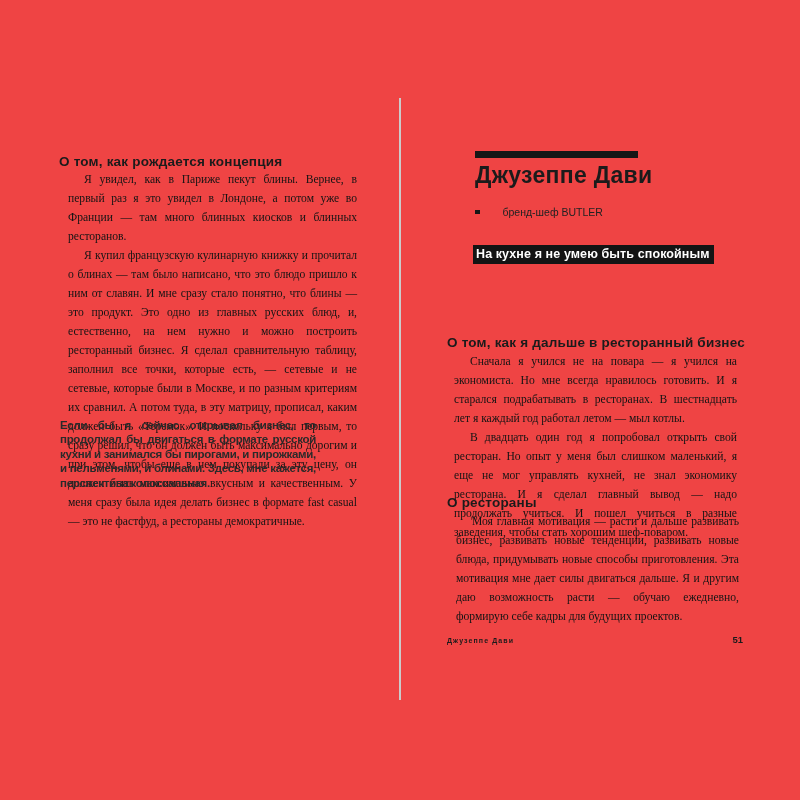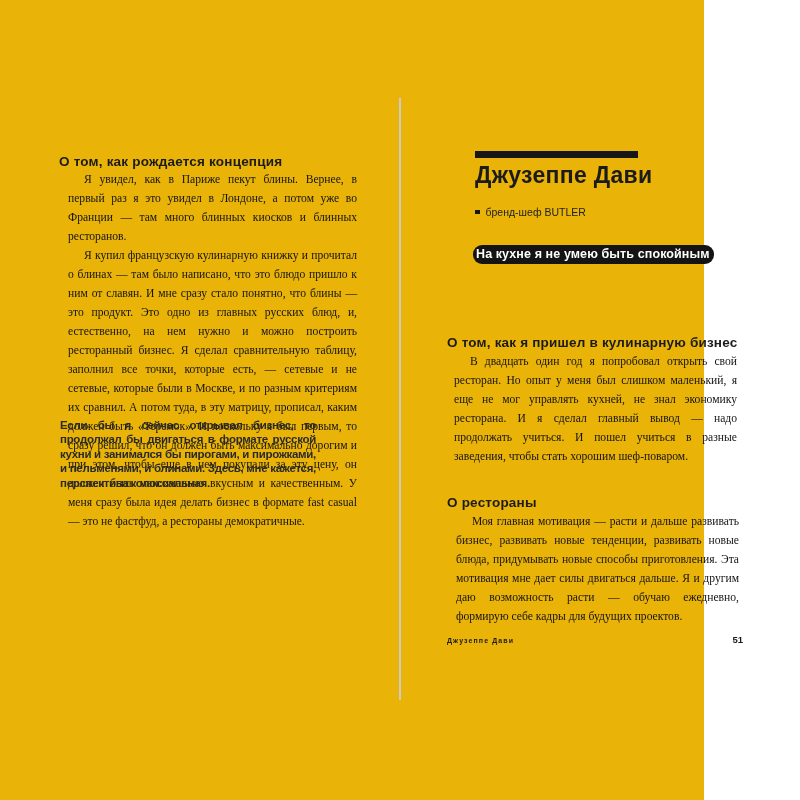--- a/index.html
+++ b/index.html
@@ -1,19 +1,19 @@
 <!DOCTYPE html>
 <html lang="ru"><head>
 <meta charset="utf-8">
 <style>
   * { margin: 0; padding: 0; box-sizing: border-box; }
   html, body { width: 800px; height: 800px; background: #ffffff; }
   body { font-family: "Liberation Sans", sans-serif; color: #1e1e1e; position: relative; overflow: hidden; }
 
-  .spread { position: absolute; inset: 0; width: 704px; height: 800px; background: #eab308; }
+  .spread { position: absolute; inset: 0; width: 800px; height: 800px; background: #ef4444; }
 
   .gutter {
     position: absolute; left: 399px; top: 98px; width: 1.5px; height: 602px;
     background: #cbcbcb;
   }
 
   
   .sec-heading {
     font-family: "Liberation Sans", sans-serif;
     font-weight: 700; font-size: 13.5px; letter-spacing: 0.2px; color: #1b1b1b;
@@ -41,30 +41,30 @@
   .rp-titleblock { position: absolute; left: 475px; top: 151px; width: 163px; }
   .rp-rule { width: 163px; height: 7px; background: #161616; }
   .rp-title {
     margin-top: 4px;
     font-family: "Liberation Sans", sans-serif;
     font-weight: 700; font-size: 23px; letter-spacing: 0.3px; color: #1b1b1b;
     white-space: nowrap;
   }
   .rp-byline {
     position: absolute; left: 475px; top: 206px;
-    display: flex; align-items: center; gap: 6px;
+    display: flex; align-items: center; gap: 23px;
     font-size: 10.5px; color: #222; white-space: nowrap; text-align: center;
   }
   .sq-bullet { display: inline-block; width: 4.5px; height: 4.5px; background: #161616; }
   .rp-highlight {
     position: absolute; left: 473px; top: 245px;
     display: inline-block; background: #141414; color: #ffffff;
     font-family: "Liberation Sans", sans-serif;
     font-weight: 700; font-size: 12.5px; letter-spacing: 0.1px;
-    padding: 2px 4px 3px 3px; white-space: nowrap; border-radius: 9px;
+    padding: 2px 4px 3px 3px; white-space: nowrap;
   }
   .rp-h1   { position: absolute; left: 447px; top: 335px; }
   .rp-b1   { position: absolute; left: 454px; top: 352px; width: 283px; }
   .rp-h2   { position: absolute; left: 447px; top: 495px; }
   .rp-b2   { position: absolute; left: 444px; top: 512px; width: 283px; margin-left: 12px; }
 
   .rp-footer {
     position: absolute; left: 447px; top: 634px; width: 296px;
     display: flex; justify-content: space-between; align-items: baseline;
   }
@@ -98,23 +98,24 @@
       <div class="rp-title">Джузеппе Дави</div>
     </div>
 
     <div class="rp-byline">
       <span class="sq-bullet"></span>
       <span>бренд-шеф BUTLER</span>
     </div>
 
     <div class="rp-highlight">На кухне я не умею быть спокойным</div>
 
-    <div class="sec-heading rp-h1">О том, как я пришел в кулинарную бизнес</div>
+    <div class="sec-heading rp-h1">О том, как я дальше в ресторанный бизнес</div>
 
     <div class="bodycol rp-b1">
+      <p>Сначала я учился не на повара — я учился на экономиста. Но мне всегда нравилось готовить. И я старался подрабатывать в ресторанах. В шестнадцать лет я каждый год работал летом — мыл котлы.</p>
       <p>В двадцать один год я попробовал открыть свой ресторан. Но опыт у меня был слишком маленький, я еще не мог управлять кухней, не знал экономику ресторана. И я сделал главный вывод — надо продолжать учиться. И пошел учиться в разные заведения, чтобы стать хорошим шеф-поваром.</p>
     </div>
 
     <div class="sec-heading rp-h2">О рестораны</div>
 
     <div class="bodycol rp-b2">
       <p>Моя главная мотивация — расти и дальше развивать бизнес, развивать новые тенденции, развивать новые блюда, придумывать новые способы приготовления. Эта мотивация мне дает силы двигаться дальше. Я и другим даю возможность расти — обучаю ежедневно, формирую себе кадры для будущих проектов.</p>
     </div>
 
     <div class="rp-footer">

